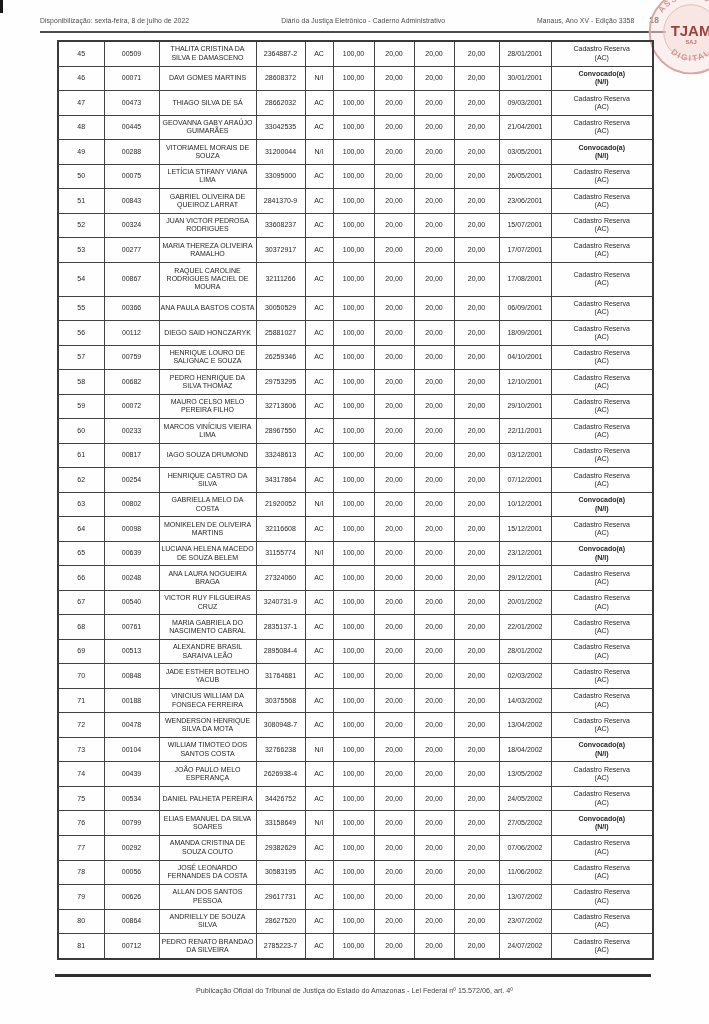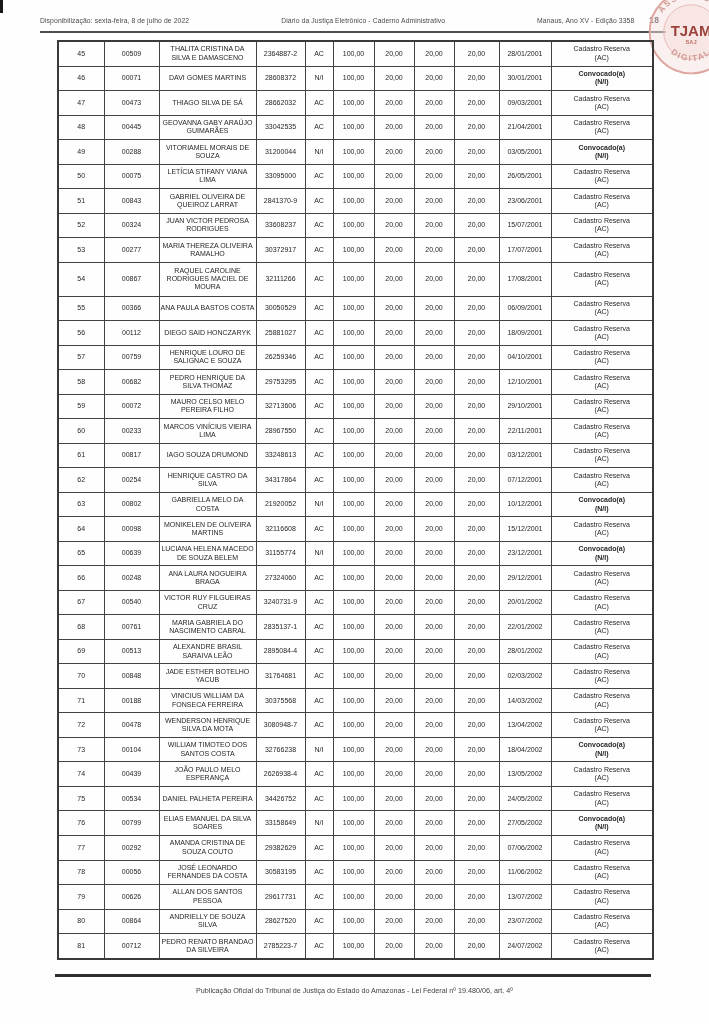--- a/index.html
+++ b/index.html
@@ -663,14 +663,14 @@
     <td>24/07/2002</td>
     <td class="status">
       <div>Cadastro Reserva</div>
       <div>(AC)</div>
     </td>
   </tr>
       </tbody>
   </table>
 
   <div class="ftr-rule"></div>
-  <div class="ftr">Publicação Oficial do Tribunal de Justiça do Estado do Amazonas - Lei Federal nº 19.480/06, art. 4º</div>
+  <div class="ftr">Publicação Oficial do Tribunal de Justiça do Estado do Amazonas - Lei Federal nº 15.572/06, art. 4º</div>
 </div>
 
 </body></html>

